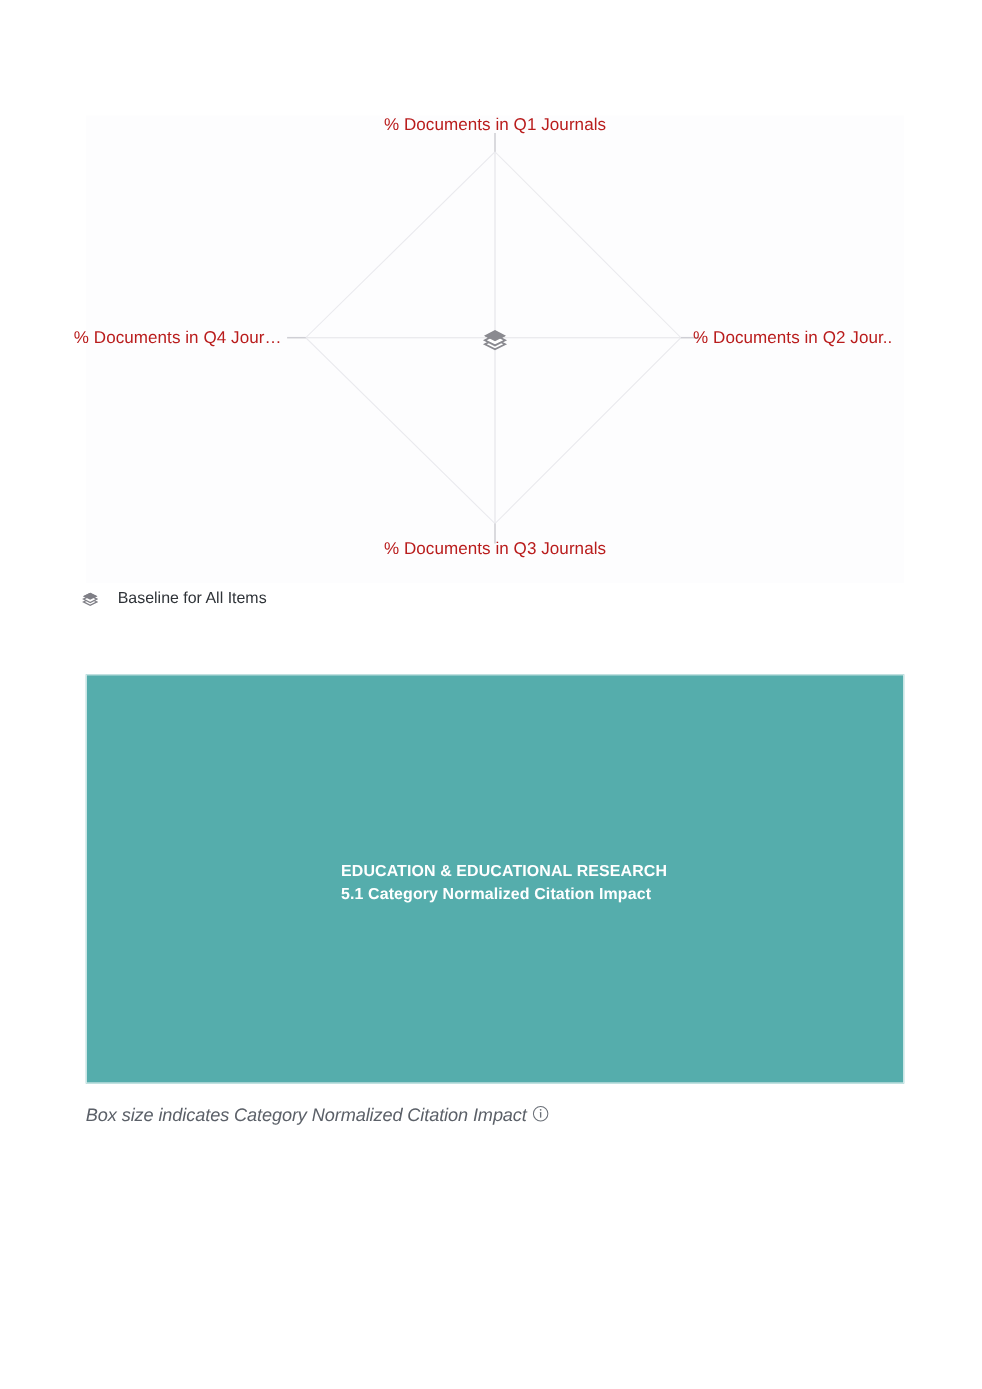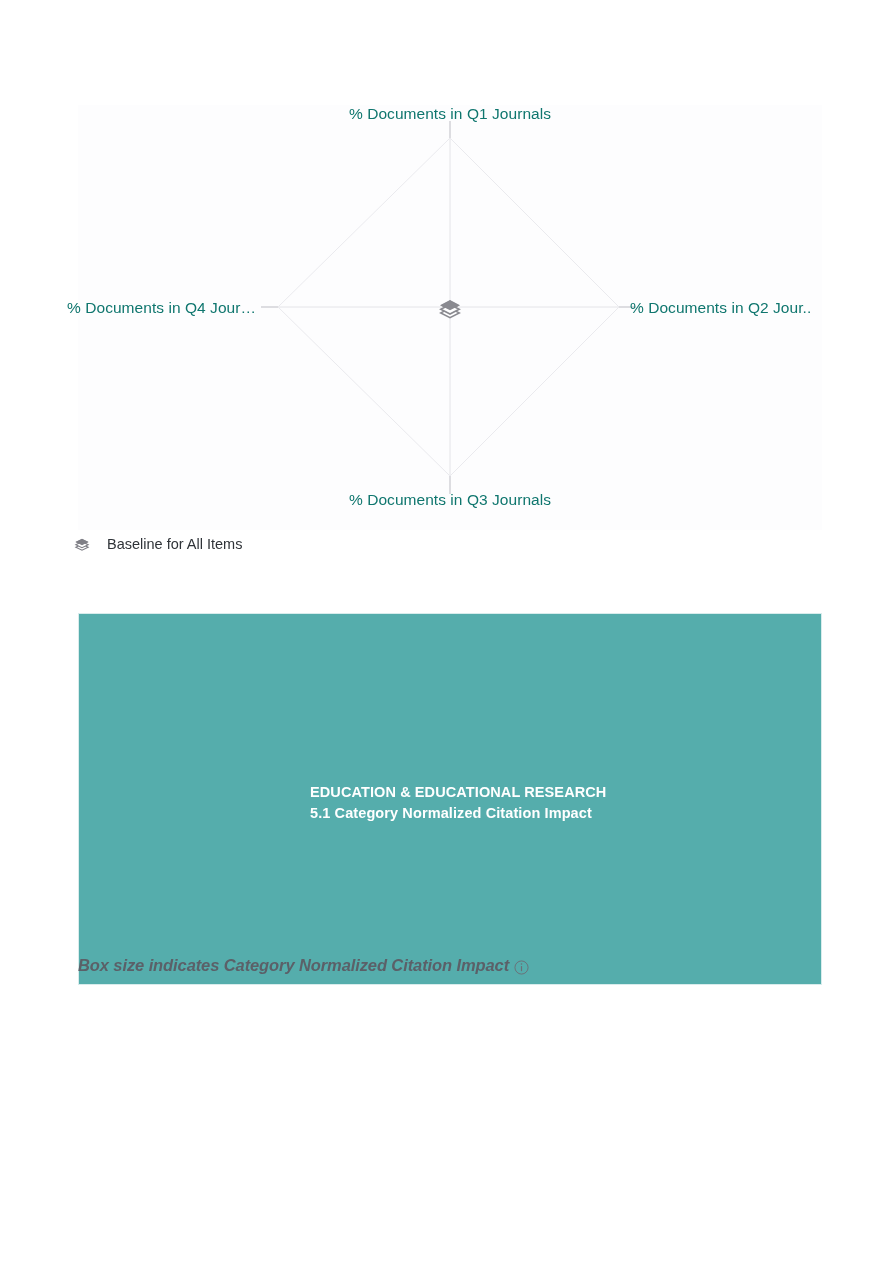--- a/index.html
+++ b/index.html
@@ -29,21 +29,21 @@
     position: absolute;
     left: 0;
     top: 0;
     width: 744px;
     height: 425px;
     display: block;
   }
   .axis-label {
     position: absolute;
     font-size: 15.5px;
-    color: #0f766e;
+    color: #b91c1c;
     white-space: nowrap;
     letter-spacing: 0.05px;
   }
   #label-q1 {
     top: 0px;
     left: 0;
     width: 744px;
     text-align: center;
   }
   #label-q3 {
@@ -127,25 +127,24 @@
     font-size: 14.5px;
     line-height: 21px;
     letter-spacing: 0.1px;
     white-space: nowrap;
   }
 
   
   #treemap-caption {
     position: absolute;
     left: 78px;
-    top: 956px;
+    top: 1005px;
     display: flex;
-    align-items: flex-end;
+    align-items: flex-start;
     gap: 5px;
-    font-weight: bold;
   }
   #caption-text {
     font-size: 16.5px;
     font-style: italic;
     color: #5b6068;
     letter-spacing: -0.1px;
     white-space: nowrap;
   }
   #caption-info-icon {
     width: 15px;

